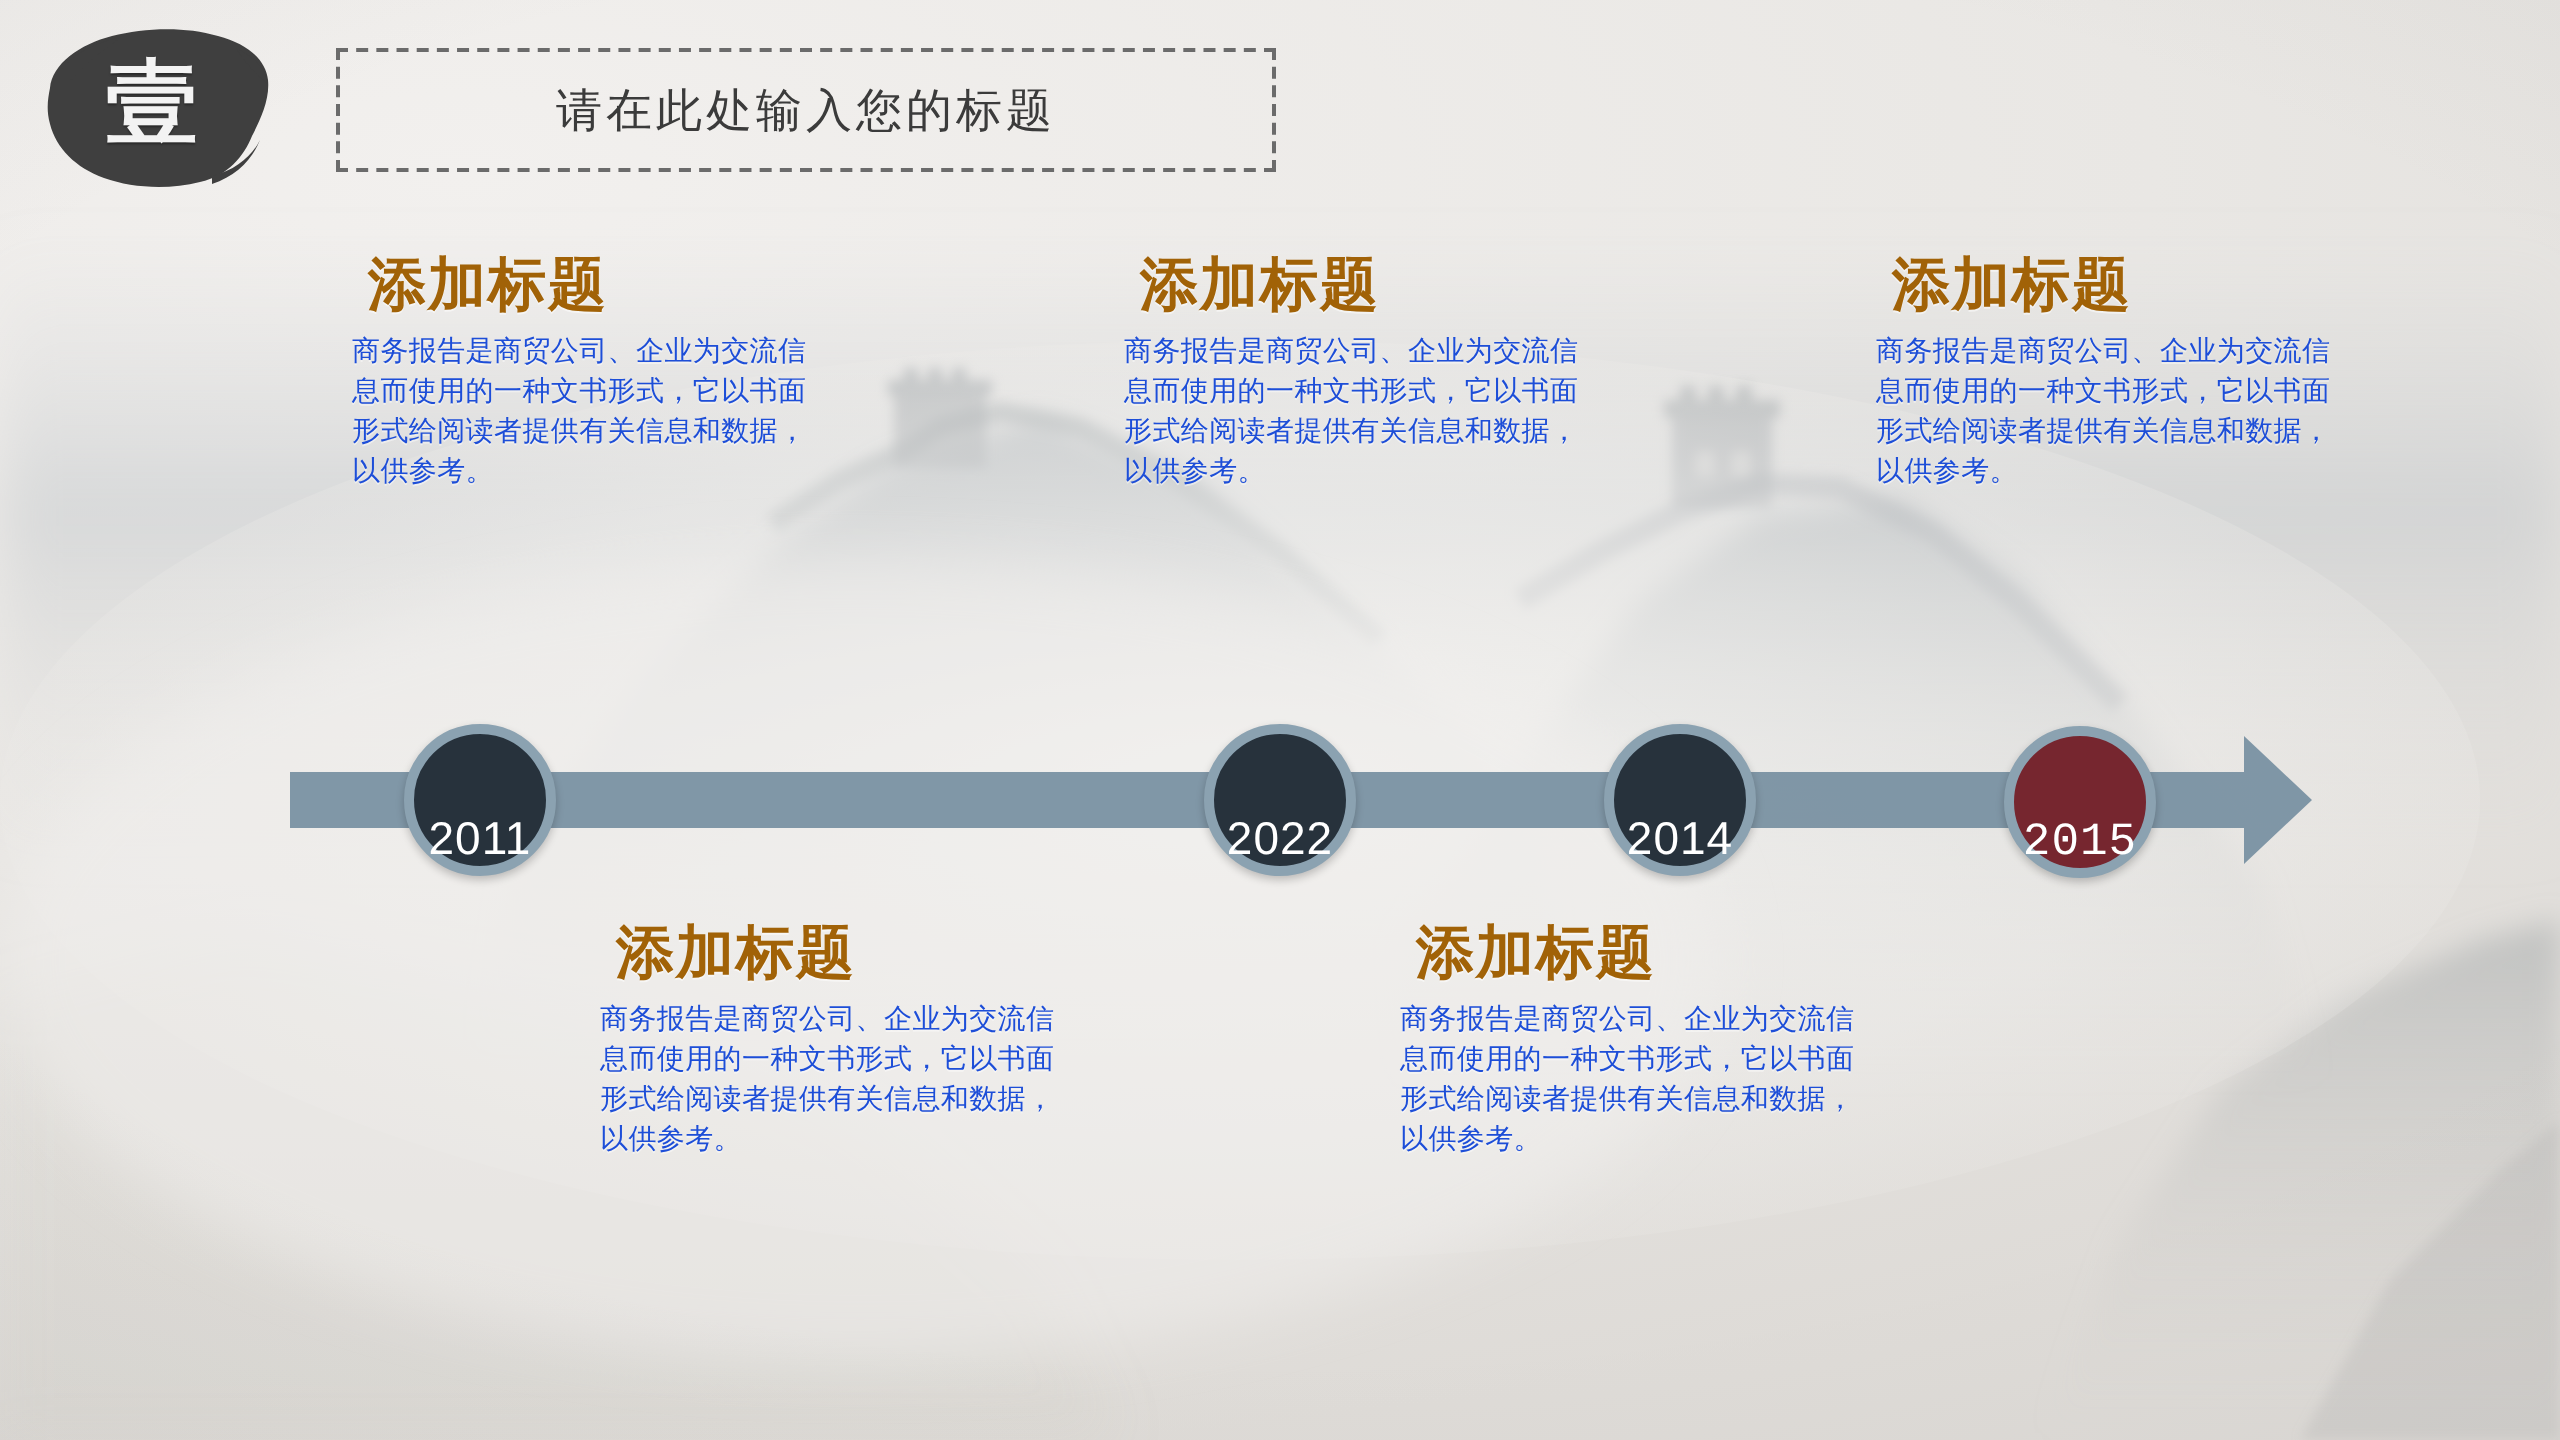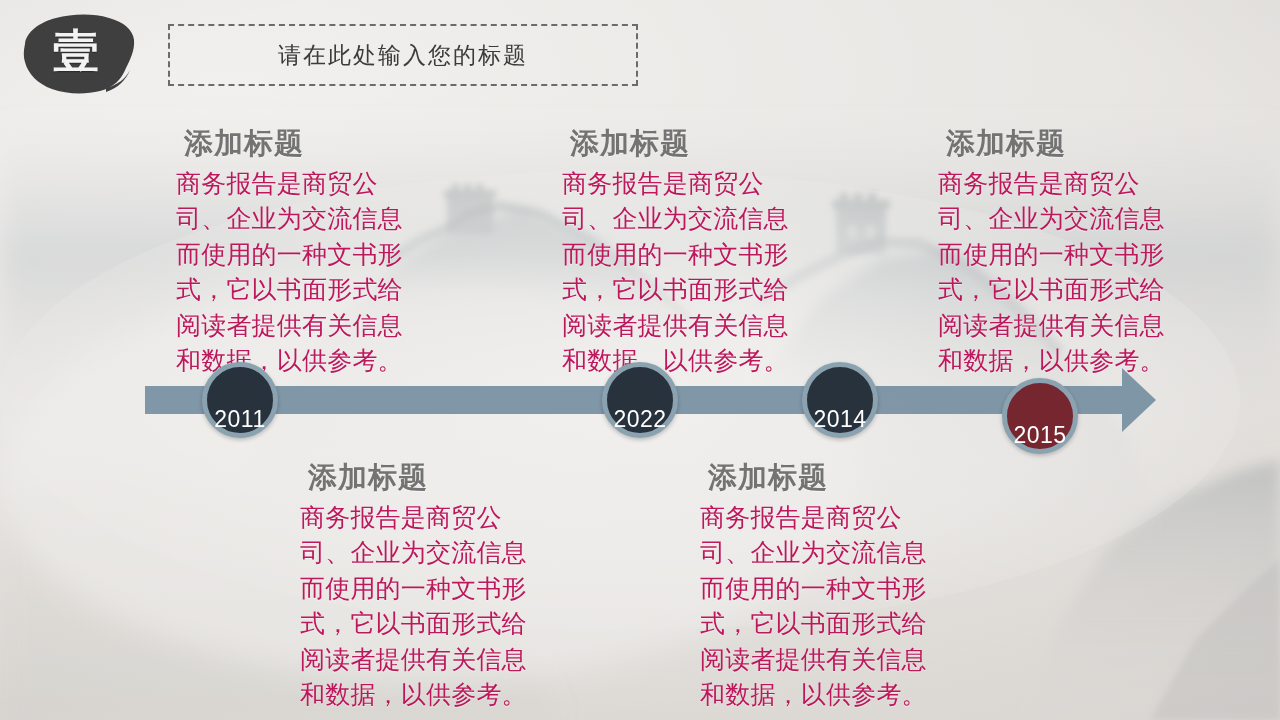--- a/index.html
+++ b/index.html
@@ -41,26 +41,26 @@
     display:flex;align-items:center;justify-content:center;
     box-sizing:border-box;
   }
   .title-text{
     font-size:23px;color:#3b3b3b;letter-spacing:2px;
     white-space:nowrap;
   }
   
   .block{position:absolute;width:235px;}
   .block .b-title{
-    font-size:29px;font-weight:700;color:#737373;
+    font-size:29px;font-weight:700;color:#a16207;
     margin:0 0 6px 0;line-height:1.1;letter-spacing:1px;
     text-shadow:0 1px 0 rgba(255,255,255,.5);
   }
   .block .b-body{
-    font-size:25px;line-height:1.42;color:#be185d;
+    font-size:14px;line-height:1.42;color:#1d4ed8;
     letter-spacing:.2px;margin:0;
     text-shadow:0 1px 0 rgba(255,255,255,.45);
   }
   .block.top .b-title{text-align:left;}
   .block.top .b-body{text-align:left;}
   .block.bottom .b-title{text-align:left;}
   .block.bottom .b-body{text-align:left;}
   
   .ti-1{padding-left:8px;}
   .ti-2{padding-left:8px;}
@@ -212,18 +212,18 @@
 
     <div class="node dark" style="left:202px;top:362px;">
       <span>2011</span>
     </div>
     <div class="node dark" style="left:602px;top:362px;">
       <span>2022</span>
     </div>
     <div class="node dark" style="left:802px;top:362px;">
       <span>2014</span>
     </div>
-    <div class="node accent" style="left:1002px;top:378px;">
+    <div class="node accent" style="left:1002px;top:363px;font-family:Liberation Mono, monospace;">
       <span>2015</span>
     </div>
   </div>
 
 </div>
 
 </body></html>

